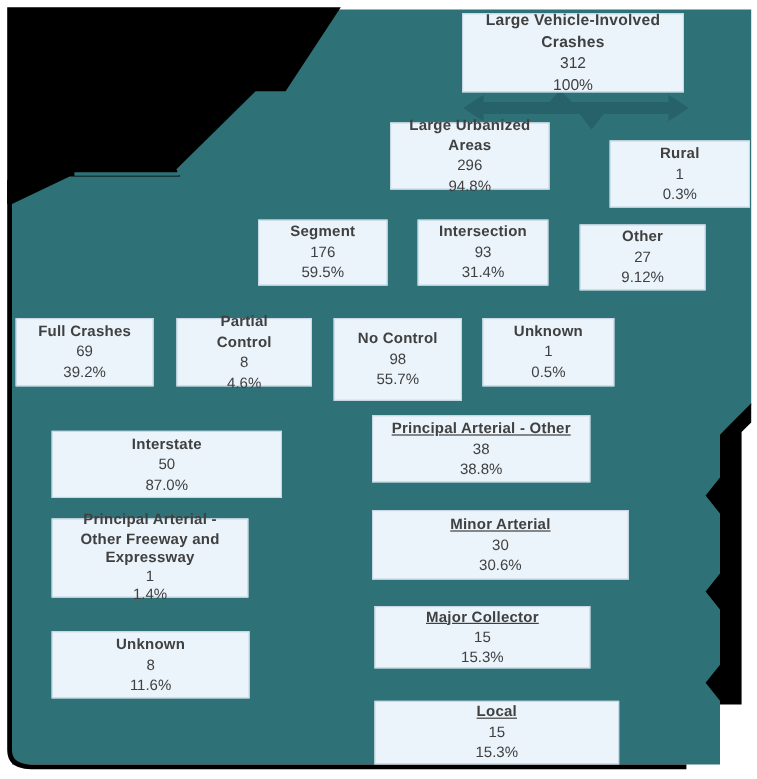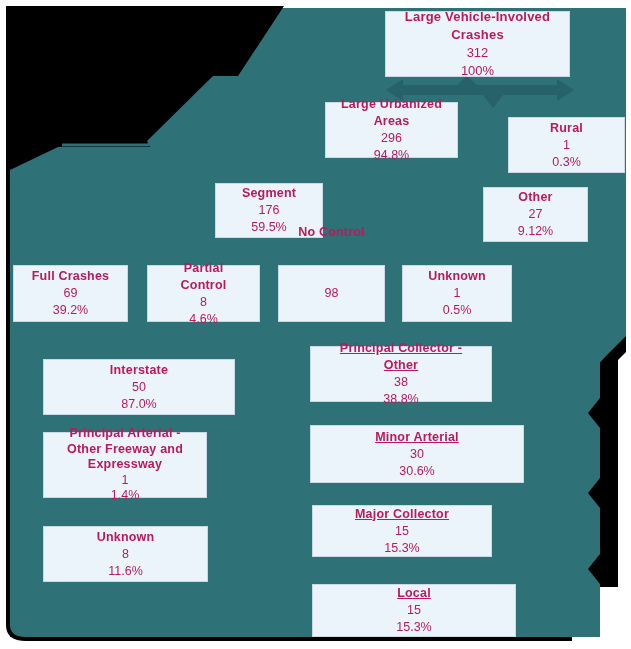--- a/index.html
+++ b/index.html
@@ -3,21 +3,21 @@
 <meta charset="utf-8">
 <style>
   html,body{margin:0;padding:0;background:#ffffff;}
   .stage{
     position:relative;width:631px;height:649px;background:#ffffff;
     font-family:"Liberation Sans",sans-serif;overflow:hidden;
   }
   .bg{position:absolute;left:0;top:0;}
   .node{
     position:absolute;background:#EBF4FB;border:1px solid #C9D9E8;
-    color:#be185d;display:flex;flex-direction:column;justify-content:center;
+    color:#404040;display:flex;flex-direction:column;justify-content:center;
     align-items:center;text-align:center;font-size:12.5px;line-height:17px;
     box-sizing:border-box;padding:1px 14px;
   }
   .node .t{font-weight:bold;letter-spacing:.2px;}
   .node.root{font-size:13px;line-height:18px;}
   .node.tight{line-height:15.5px;}
   .node.u .t{text-decoration:underline;}
 </style>
 </head>
 <body>
@@ -55,37 +55,42 @@
     <span class="t">Rural</span>
     <span>1</span>
     <span>0.3%</span>
   </div>
 
   <div class="node" style="left:215px;top:183px;width:108px;height:55px;">
     <span class="t">Segment</span>
     <span>176</span>
     <span>59.5%</span>
   </div>
+  <div class="node" style="left:348px;top:183px;width:109px;height:55px;">
+    <span class="t">Intersection</span>
+    <span>93</span>
+    <span>31.4%</span>
+  </div>
   <div class="node" style="left:483px;top:187px;width:105px;height:55px;">
     <span class="t">Other</span>
     <span>27</span>
     <span>9.12%</span>
   </div>
 
   <div class="node" style="left:13px;top:265px;width:115px;height:57px;">
     <span class="t">Full Crashes</span>
     <span>69</span>
     <span>39.2%</span>
   </div>
   <div class="node" style="left:147px;top:265px;width:113px;height:57px;">
     <span class="t">Partial Control</span>
     <span>8</span>
     <span>4.6%</span>
   </div>
-  <div class="node" style="left:278px;top:265px;width:107px;height:57px;gap:44px;">
+  <div class="node" style="left:278px;top:265px;width:107px;height:69px;">
     <span class="t">No Control</span>
     <span>98</span>
     <span>55.7%</span>
   </div>
   <div class="node" style="left:402px;top:265px;width:110px;height:57px;">
     <span class="t">Unknown</span>
     <span>1</span>
     <span>0.5%</span>
   </div>
 
@@ -99,21 +104,21 @@
     <span>1</span>
     <span>1.4%</span>
   </div>
   <div class="node" style="left:43px;top:526px;width:165px;height:56px;">
     <span class="t">Unknown</span>
     <span>8</span>
     <span>11.6%</span>
   </div>
 
   <div class="node u" style="left:310px;top:346px;width:182px;height:56px;">
-    <span class="t">Principal Collector - Other</span>
+    <span class="t">Principal Arterial - Other</span>
     <span>38</span>
     <span>38.8%</span>
   </div>
   <div class="node u" style="left:310px;top:425px;width:214px;height:58px;">
     <span class="t">Minor Arterial</span>
     <span>30</span>
     <span>30.6%</span>
   </div>
   <div class="node u" style="left:312px;top:505px;width:180px;height:52px;">
     <span class="t">Major Collector</span>

